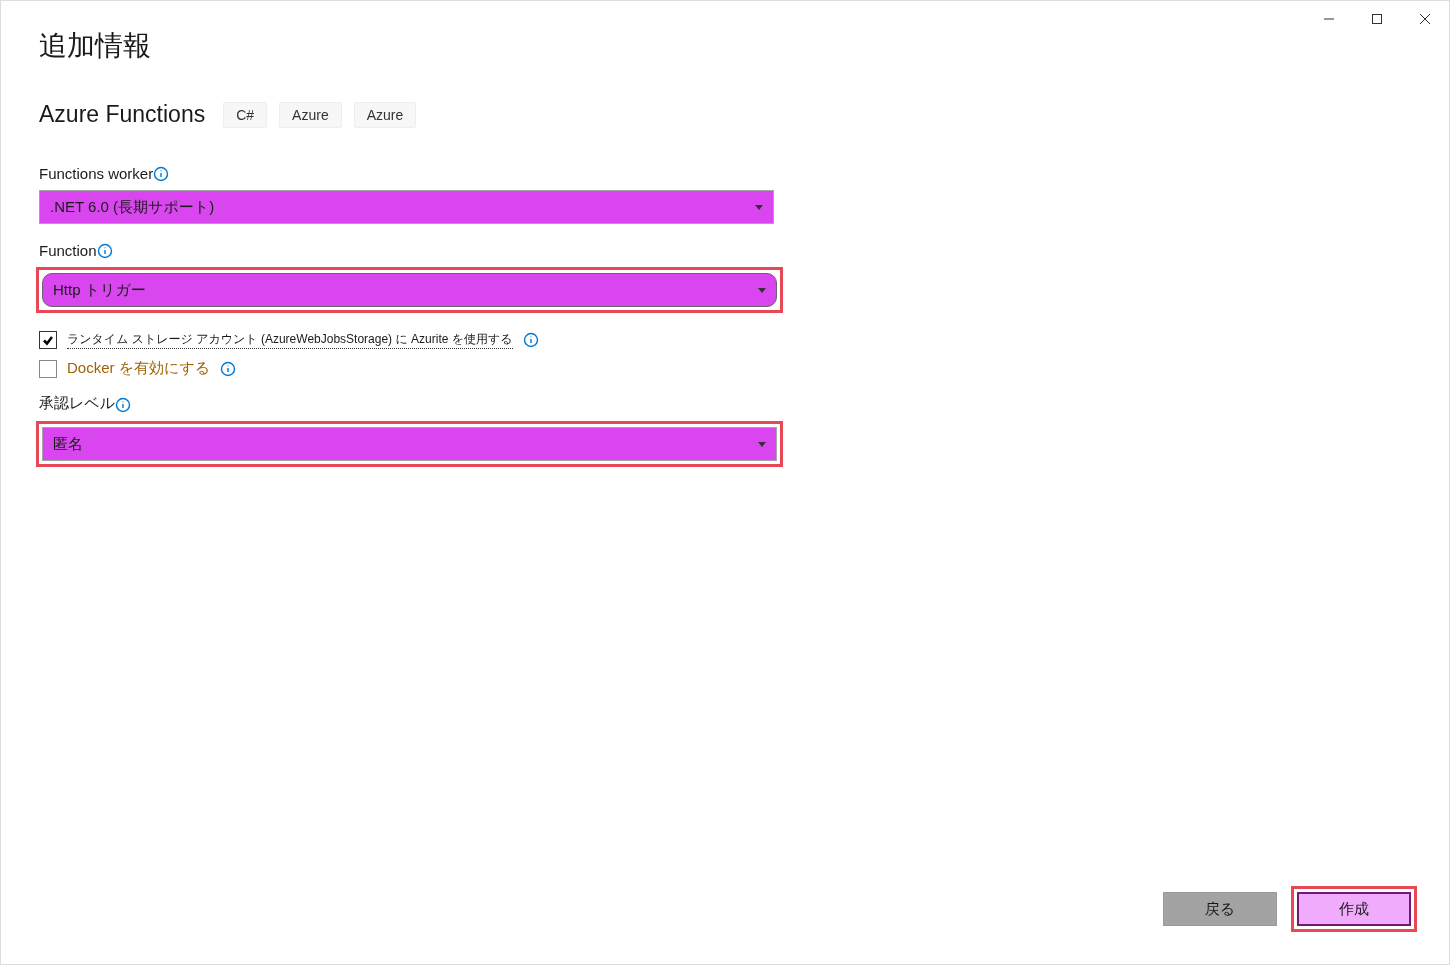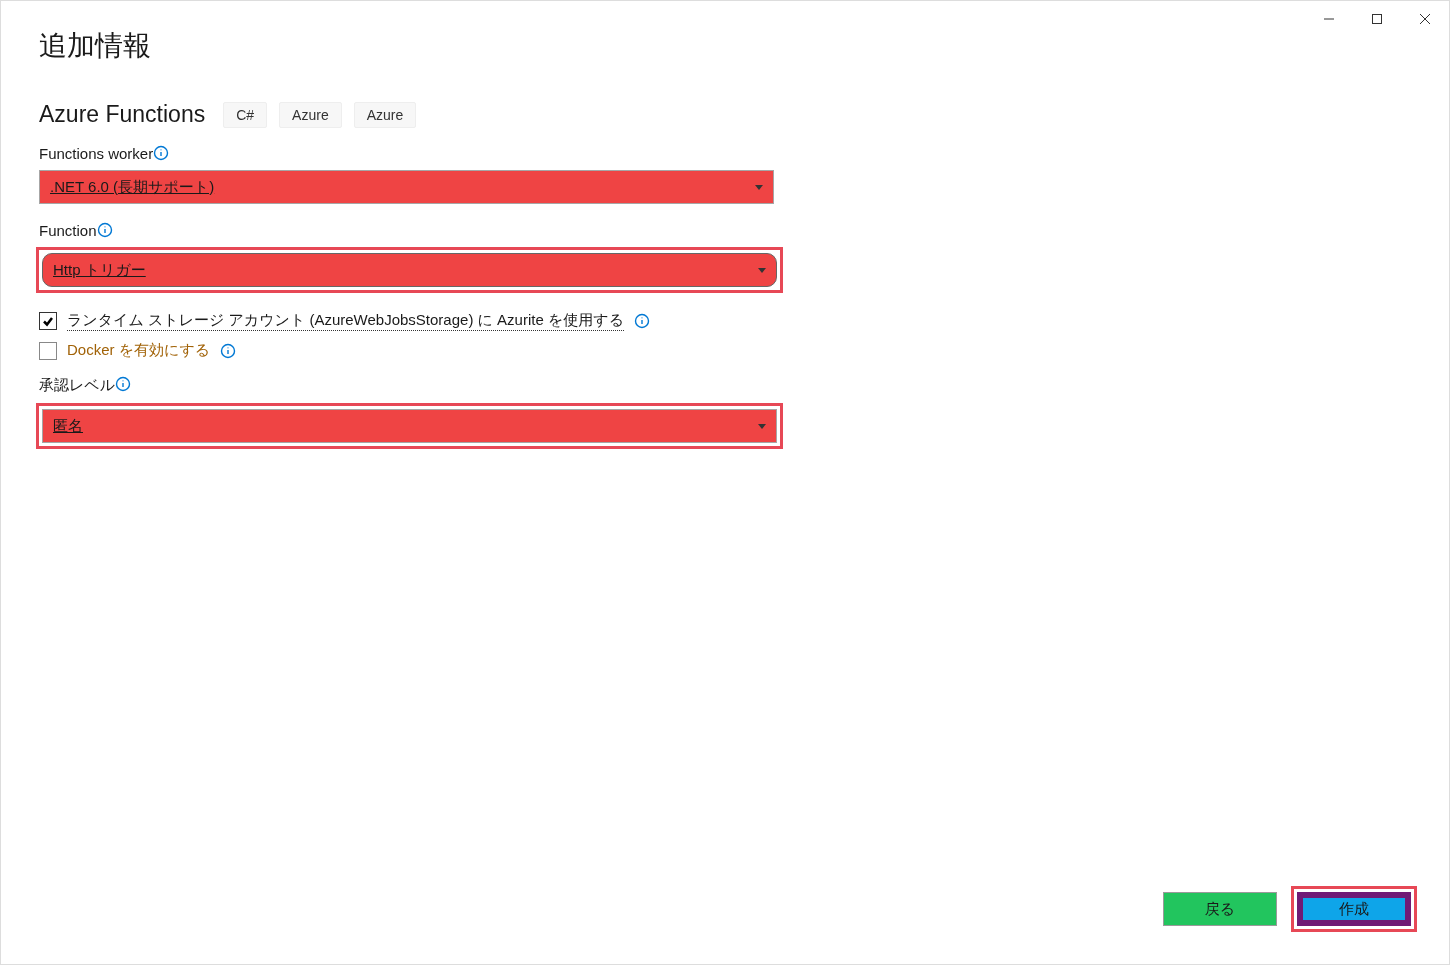--- a/index.html
+++ b/index.html
@@ -42,42 +42,42 @@
 .page-title {
   font-size: 28px;
   font-weight: 400;
   color: #1a1a1a;
   margin-bottom: 36px;
 }
 .subtitle-row {
   display: flex;
   align-items: center;
   gap: 12px;
-  margin-bottom: 17px;
+  margin-bottom: 37px;
 }
 .subtitle {
   font-size: 23px;
   font-weight: 400;
   color: #1a1a1a;
   margin-right: 6px;
 }
 .tag {
   background: #f7f7f7;
   border: 1px solid #eee;
   border-radius: 2px;
   padding: 4px 12px;
   font-size: 14px;
   color: #333;
 }
 .field-group {
   margin-bottom: 18px;
 }
 .field-label-row {
   display: flex;
-  align-items: flex-start;
+  align-items: flex-end;
   margin-bottom: 8px;
 }
 .field-label {
   font-size: 15px;
   color: #1a1a1a;
 }
 .info-icon {
   width: 16px;
   height: 16px;
   display: inline-flex;
@@ -85,30 +85,29 @@
   justify-content: center;
 }
 .info-icon svg {
   stroke: #0078d4;
   fill: none;
   stroke-width: 1.4;
 }
 .select {
   width: 735px;
   height: 34px;
-  background: #ef4444;
+  background: #d946ef;
   border: 1px solid #a6a6a6;
   display: flex;
   align-items: center;
   justify-content: space-between;
   padding: 0 10px;
   font-size: 15px;
   color: #1a1a1a;
   cursor: pointer;
-  text-decoration: underline;
 }
 .select .caret {
   width: 0;
   height: 0;
   border-left: 4px solid transparent;
   border-right: 4px solid transparent;
   border-top: 5px solid #333;
 }
 .highlight-wrap {
   border: 3px solid #e74856;
@@ -132,52 +131,52 @@
   cursor: pointer;
   flex-shrink: 0;
 }
 .checkbox.checked svg {
   stroke: #000;
   stroke-width: 2.5;
   fill: none;
 }
 .checkbox-row .dotted-underline {
   border-bottom: 1px dotted #333;
-  font-size: 15px;
+  font-size: 12px;
   color: #1a1a1a;
   padding-bottom: 0px;
   text-align: center;
 }
 .checkbox-label-plain {
   font-size: 15px;
   color: #a16207;
 }
 .footer {
   position: absolute;
   bottom: 32px;
   right: 32px;
   display: flex;
   gap: 14px;
   align-items: center;
 }
 .btn {
   width: 114px;
   height: 34px;
   border: 1px solid #9a9a9a;
-  background: #22c55e;
+  background: #a3a3a3;
   font-size: 15px;
   color: #1a1a1a;
   display: flex;
   align-items: center;
   justify-content: center;
   cursor: pointer;
 }
 .btn.primary {
-  border: 6px solid #701a75;
-  background: #0ea5e9;
+  border: 2px solid #701a75;
+  background: #f0abfc;
 }
 .btn-highlight-wrap {
   border: 3px solid #e74856;
   padding: 3px;
 }
 </style>
 </head>
 <body>
 
 <div class="titlebar">

